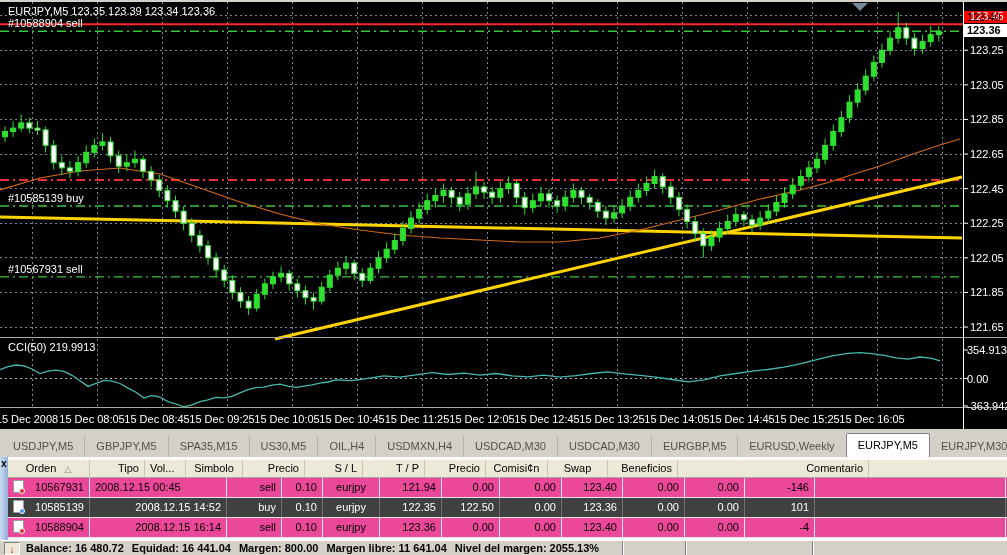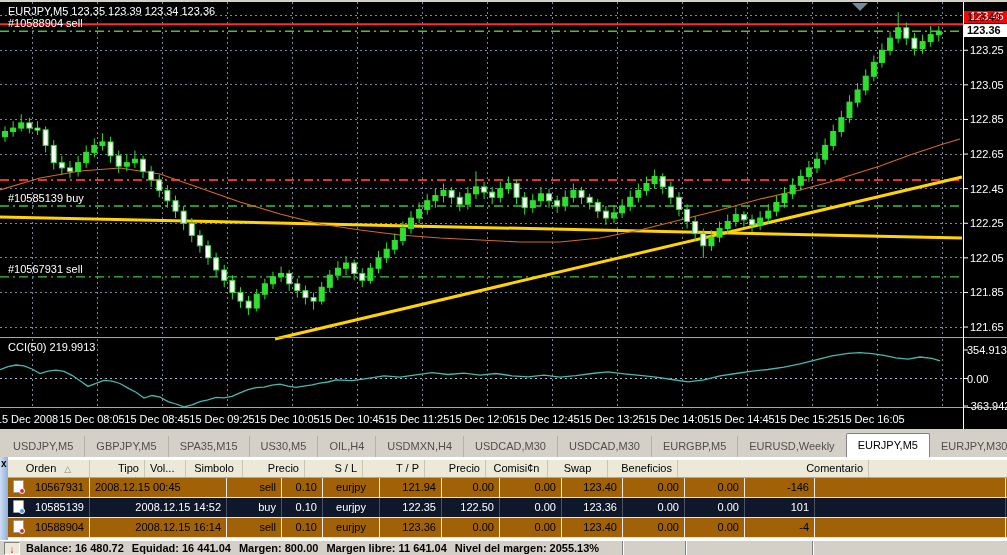--- a/index.html
+++ b/index.html
@@ -21,23 +21,23 @@
                 background:linear-gradient(90deg,#cddcf2,#8fafda); }
   .term-close { position:absolute; left:1px; top:1px; width:8px; height:12px; font-size:10px;
                 font-weight:bold; color:#000; line-height:12px; }
   .thead { position:absolute; left:8px; top:2px; width:999px; height:19px; display:flex;
            background:#ece9d8; border-top:1px solid #fff; border-bottom:1px solid #aca899;
            font-size:11px; color:#000; }
   .th { height:17px; line-height:17px; padding:0 5px; border-right:1px solid #c9c5b2;
         white-space:nowrap; overflow:hidden; }
   .sort-icon { color:#8a8a7a; font-size:9px; margin-left:8px; }
   .tbody { position:absolute; left:8px; top:21px; width:999px; }
-  .trow { display:flex; height:20px; font-size:11px; color:#000; background:#a16207;
+  .trow { display:flex; height:20px; font-size:11px; color:#000; background:#ec4899;
           border-bottom:1px solid #e4e4e4; }
-  .trow.selected { background:#0f172a; color:#fff; }
+  .trow.selected { background:#404040; color:#fff; }
   .td { height:19px; line-height:19px; padding:0 5px; border-right:1px solid #ececec;
         white-space:nowrap; overflow:hidden; }
   .trow.selected .td { border-right-color:rgba(255,255,255,.25); }
   .doc-icon { position:relative; width:11px; height:13px; background:#fdfdfd;
               border:1px solid #9a9a9a; border-radius:1px; display:inline-block;
               vertical-align:middle; margin-top:-2px; }
   .doc-dot { position:absolute; right:-2px; bottom:-2px; width:6px; height:6px;
              border-radius:50%; border:1px solid #fff; }
   .statusbar { position:absolute; left:0; top:540px; width:1007px; height:15px;
                background:#d4d0c8; border-top:1px solid #fff; font-size:11px;

